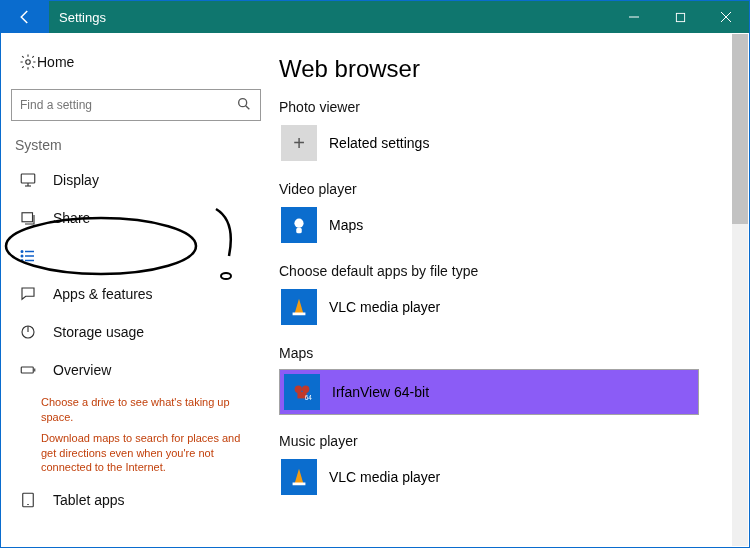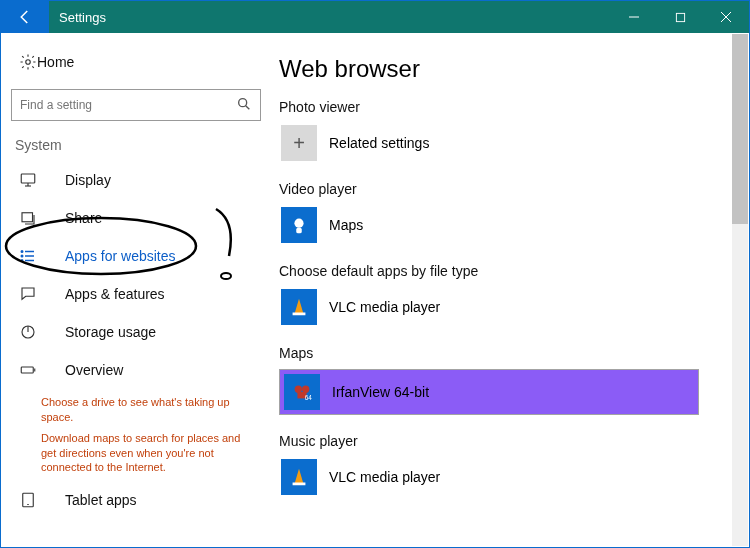--- a/index.html
+++ b/index.html
@@ -10,21 +10,21 @@
   .title { padding-left: 10px; font-size: 13px; flex: 1; }
   .winbtns { display: flex; }
   .winbtn { width: 46px; height: 32px; display: flex; align-items: center; justify-content: center; }
   .winbtn svg { stroke: #fff; }
   .body { flex: 1; display: flex; overflow: hidden; }
   .sidebar { width: 270px; padding: 14px 10px 0 10px; font-size: 14px; color: #111; overflow: hidden; }
   .home { display: flex; align-items: center; padding: 6px 8px; cursor: pointer; }
   .search { margin: 12px 0 10px 0; height: 32px; border: 1px solid #999; display: flex; align-items: center; padding: 0 8px; }
   .search input { flex: 1; border: none; outline: none; font-size: 12px; color: #555; background: transparent; }
   .cat { color: #666; font-size: 14px; padding: 6px 4px 8px 4px; }
-  .navitem { display: flex; align-items: center; gap: 28px; padding: 10px 8px; cursor: pointer; color: #111; }
+  .navitem { display: flex; align-items: center; gap: 16px; padding: 10px 8px; cursor: pointer; color: #111; }
   .navitem.active { color: #0c5ec8; }
   .navicon { width: 18px; display: flex; align-items: center; justify-content: center; }
   .infoblock { padding: 6px 8px 0 30px; font-size: 11px; line-height: 1.35; color: #c2410c; }
   .infoblock p { margin-bottom: 6px; }
   .main { flex: 1; padding: 22px 18px 16px 8px; overflow-y: auto; }
   .main h1 { font-weight: 400; font-size: 24px; margin-bottom: 16px; }
   .sublabel { font-size: 14px; color: #111; margin-top: 8px; margin-bottom: 8px; }
   .tile-row { display: flex; align-items: center; gap: 12px; padding: 2px; margin-bottom: 18px; }
   .tile-row.boxed { border: 1px solid #a3a3a3; background: #8b5cf6; width: 420px; padding: 4px; }
   .tile { width: 36px; height: 36px; display: flex; align-items: center; justify-content: center; font-size: 20px; color: #555; }
@@ -116,21 +116,20 @@
         <span class="navicon">
           <svg width="18" height="18" viewBox="0 0 24 24" fill="none" stroke="#0c5ec8" stroke-width="2">
               <line x1="8" y1="6" x2="20" y2="6"></line>
               <line x1="8" y1="12" x2="20" y2="12"></line>
               <line x1="8" y1="18" x2="20" y2="18"></line>
               <circle cx="4" cy="6" r="1"></circle>
               <circle cx="4" cy="12" r="1"></circle>
               <circle cx="4" cy="18" r="1"></circle>
             </svg>
         </span>
-        <span>Apps for websites</span>
       </div>
 
       <div class="navitem">
         <span class="navicon">
           <svg width="18" height="18" viewBox="0 0 24 24" fill="none" stroke="#333" stroke-width="1.5">
               <path d="M4 4h16v11H9l-5 4V4z"></path>
             </svg>
         </span>
         <span>Apps &amp; features</span>
       </div>

